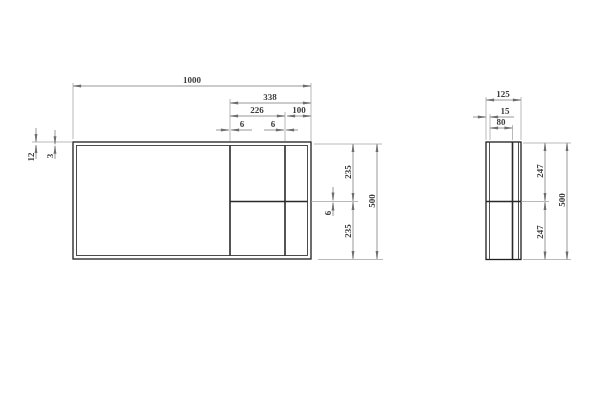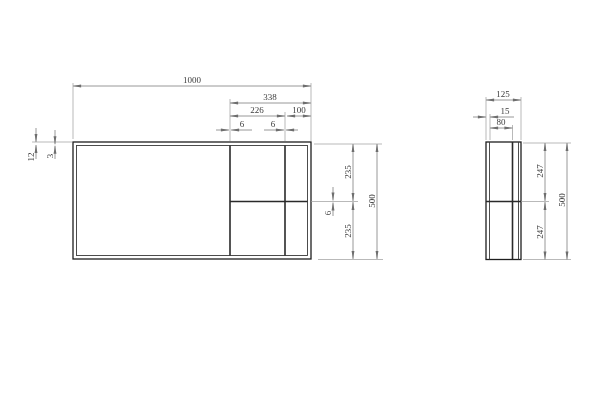--- a/index.html
+++ b/index.html
@@ -2,20 +2,21 @@
 <html><head>
 <meta charset="utf-8">
 <style>
   html, body { margin: 0; padding: 0; background: #ffffff; }
   #canvas {
     position: relative;
     width: 600px; height: 400px;
     background: #ffffff;
     overflow: hidden;
     font-family: "Liberation Serif", "DejaVu Serif", serif;
+    font-weight: bold;
   }
   svg { position: absolute; left: 0; top: 0; }
   .obj   { stroke: #1f1f1f; stroke-width: 1.3; fill: none; }
   .obj-in{ stroke: #3a3a3a; stroke-width: 0.9; fill: none; }
   .div   { stroke: #2a2a2a; stroke-width: 1.6; fill: none; }
   .dim   { stroke: #7d7d7d; stroke-width: 0.8; fill: none; }
   .ext   { stroke: #9b9b9b; stroke-width: 0.7; fill: none; }
   .lbl   { font-size: 9px; fill: #3c3c3c; text-anchor: middle;
            font-family: "Liberation Serif", "DejaVu Serif", serif; }
 </style>

